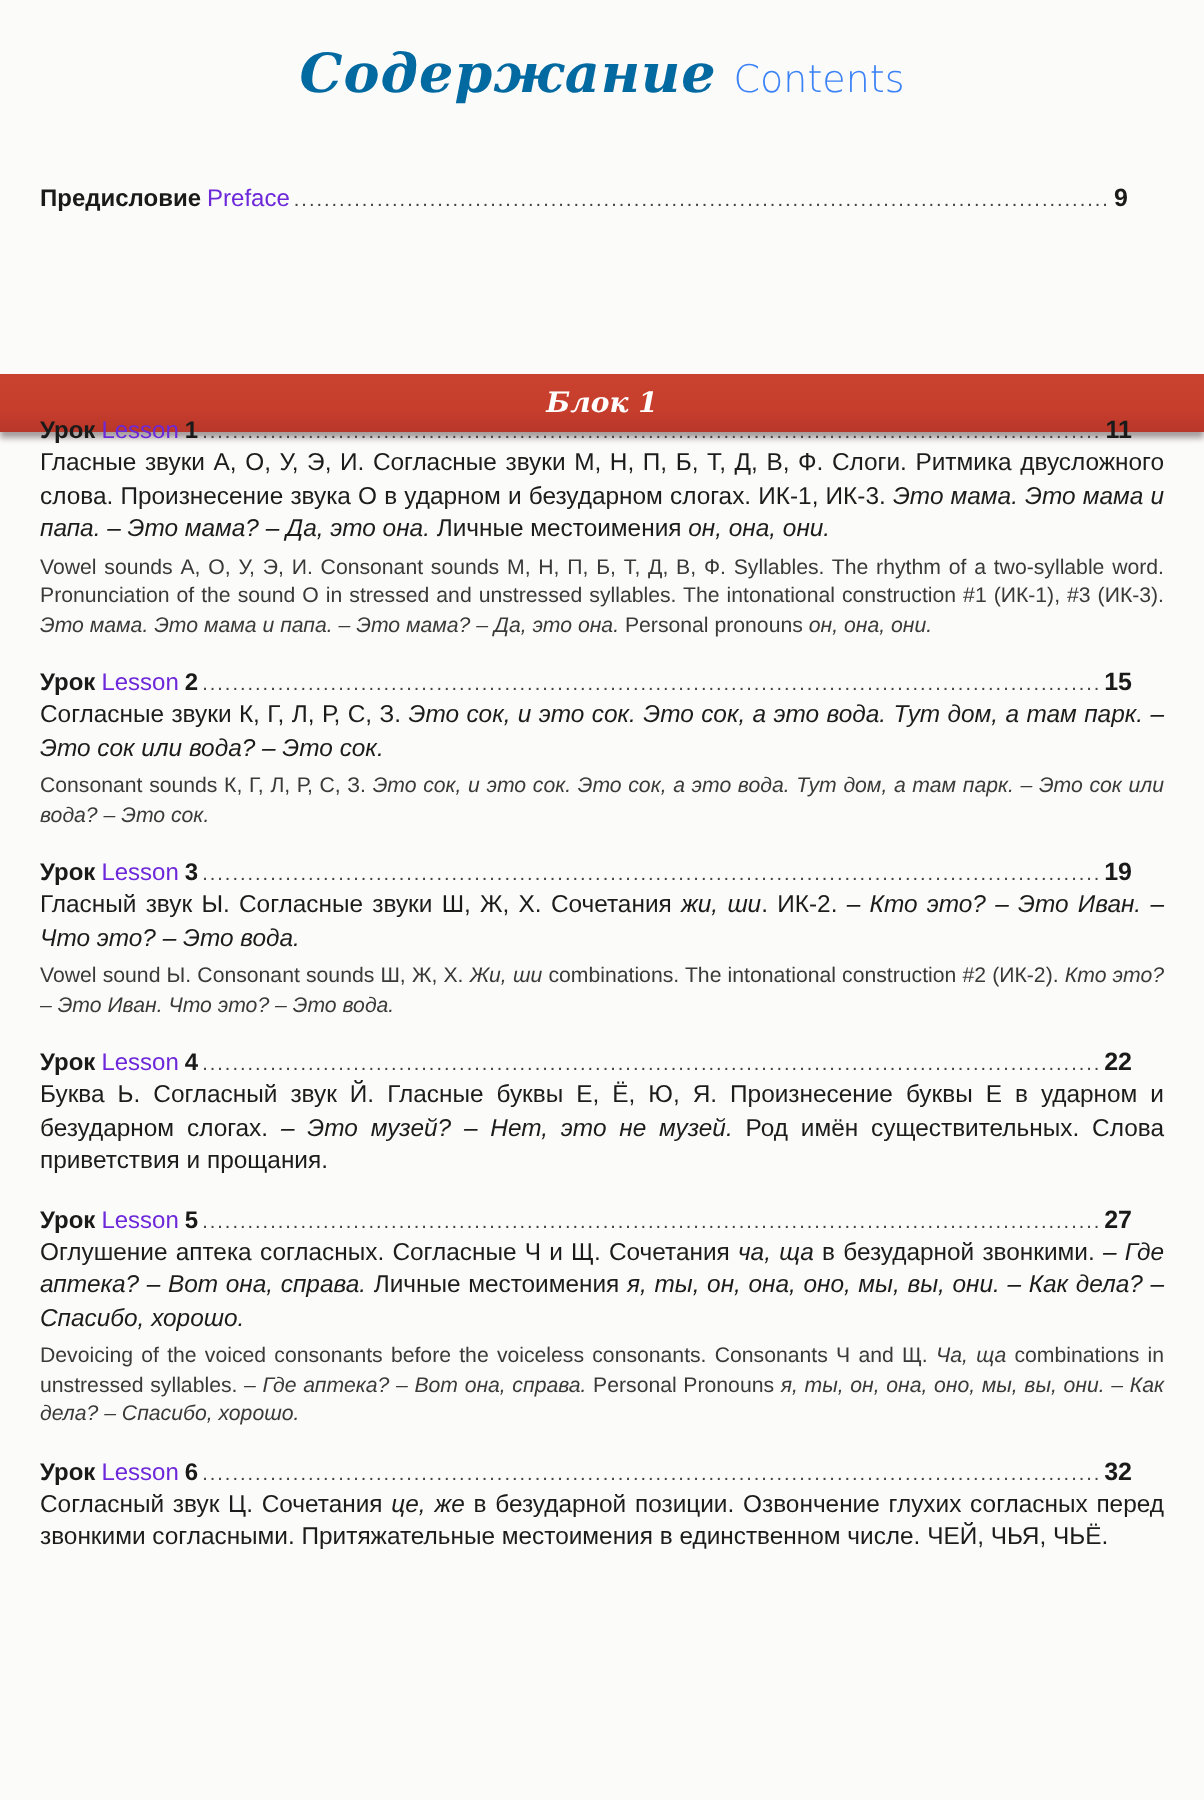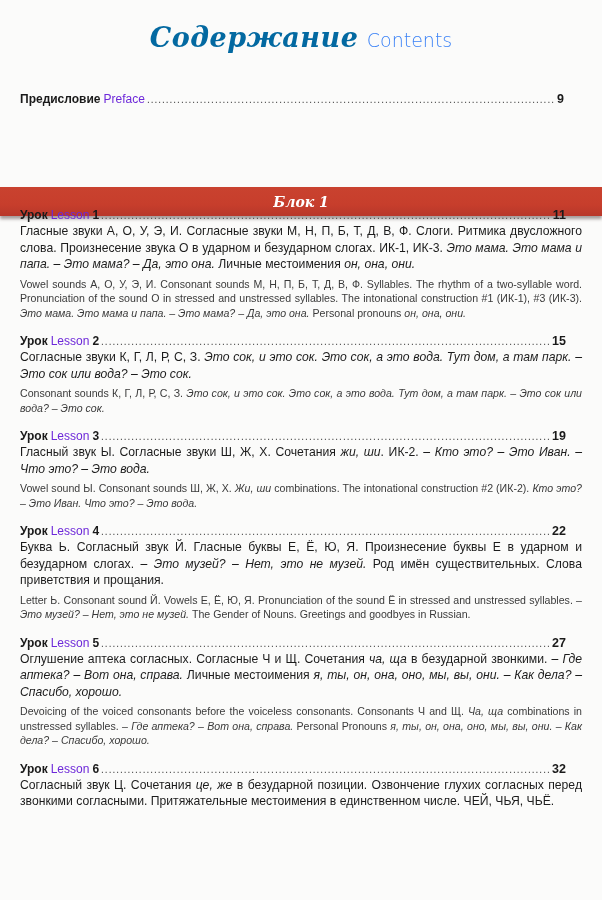--- a/index.html
+++ b/index.html
@@ -118,21 +118,20 @@
     </div>
     <div class="lesson">
       <div class="toc-line">
         <span class="ru">Урок</span>
         <span class="en">Lesson</span>
         <span class="num">4</span>
         <span class="dots"></span>
         <span class="page">22</span>
       </div>
       <div class="ru-desc"><span>Буква Ь. Согласный звук Й. Гласные буквы Е, Ё, Ю, Я. Произнесение буквы Е в ударном и безударном слогах. </span><i>– Это музей? – Нет, это не музей.</i><span> Род имён существительных. Слова приветствия и прощания.</span></div>
-      <div class="en-desc"><span>Letter Ь. Consonant sound Й. Vowels Е, Ё, Ю, Я. Pronunciation of the sound Ё in stressed and unstressed syllables. </span><i>– Это музей? – Нет, это не музей.</i><span> The Gender of Nouns. Greetings and goodbyes in Russian.</span></div>
     </div>
     <div class="lesson">
       <div class="toc-line">
         <span class="ru">Урок</span>
         <span class="en">Lesson</span>
         <span class="num">5</span>
         <span class="dots"></span>
         <span class="page">27</span>
       </div>
       <div class="ru-desc"><span>Оглушение аптека согласных. Согласные Ч и Щ. Сочетания </span><i>ча, ща</i><span> в безударной звонкими. </span><i>– Где аптека? – Вот она, справа.</i><span> Личные местоимения </span><i>я, ты, он, она, оно, мы, вы, они. – Как дела? – Спасибо, хорошо.</i></div>

